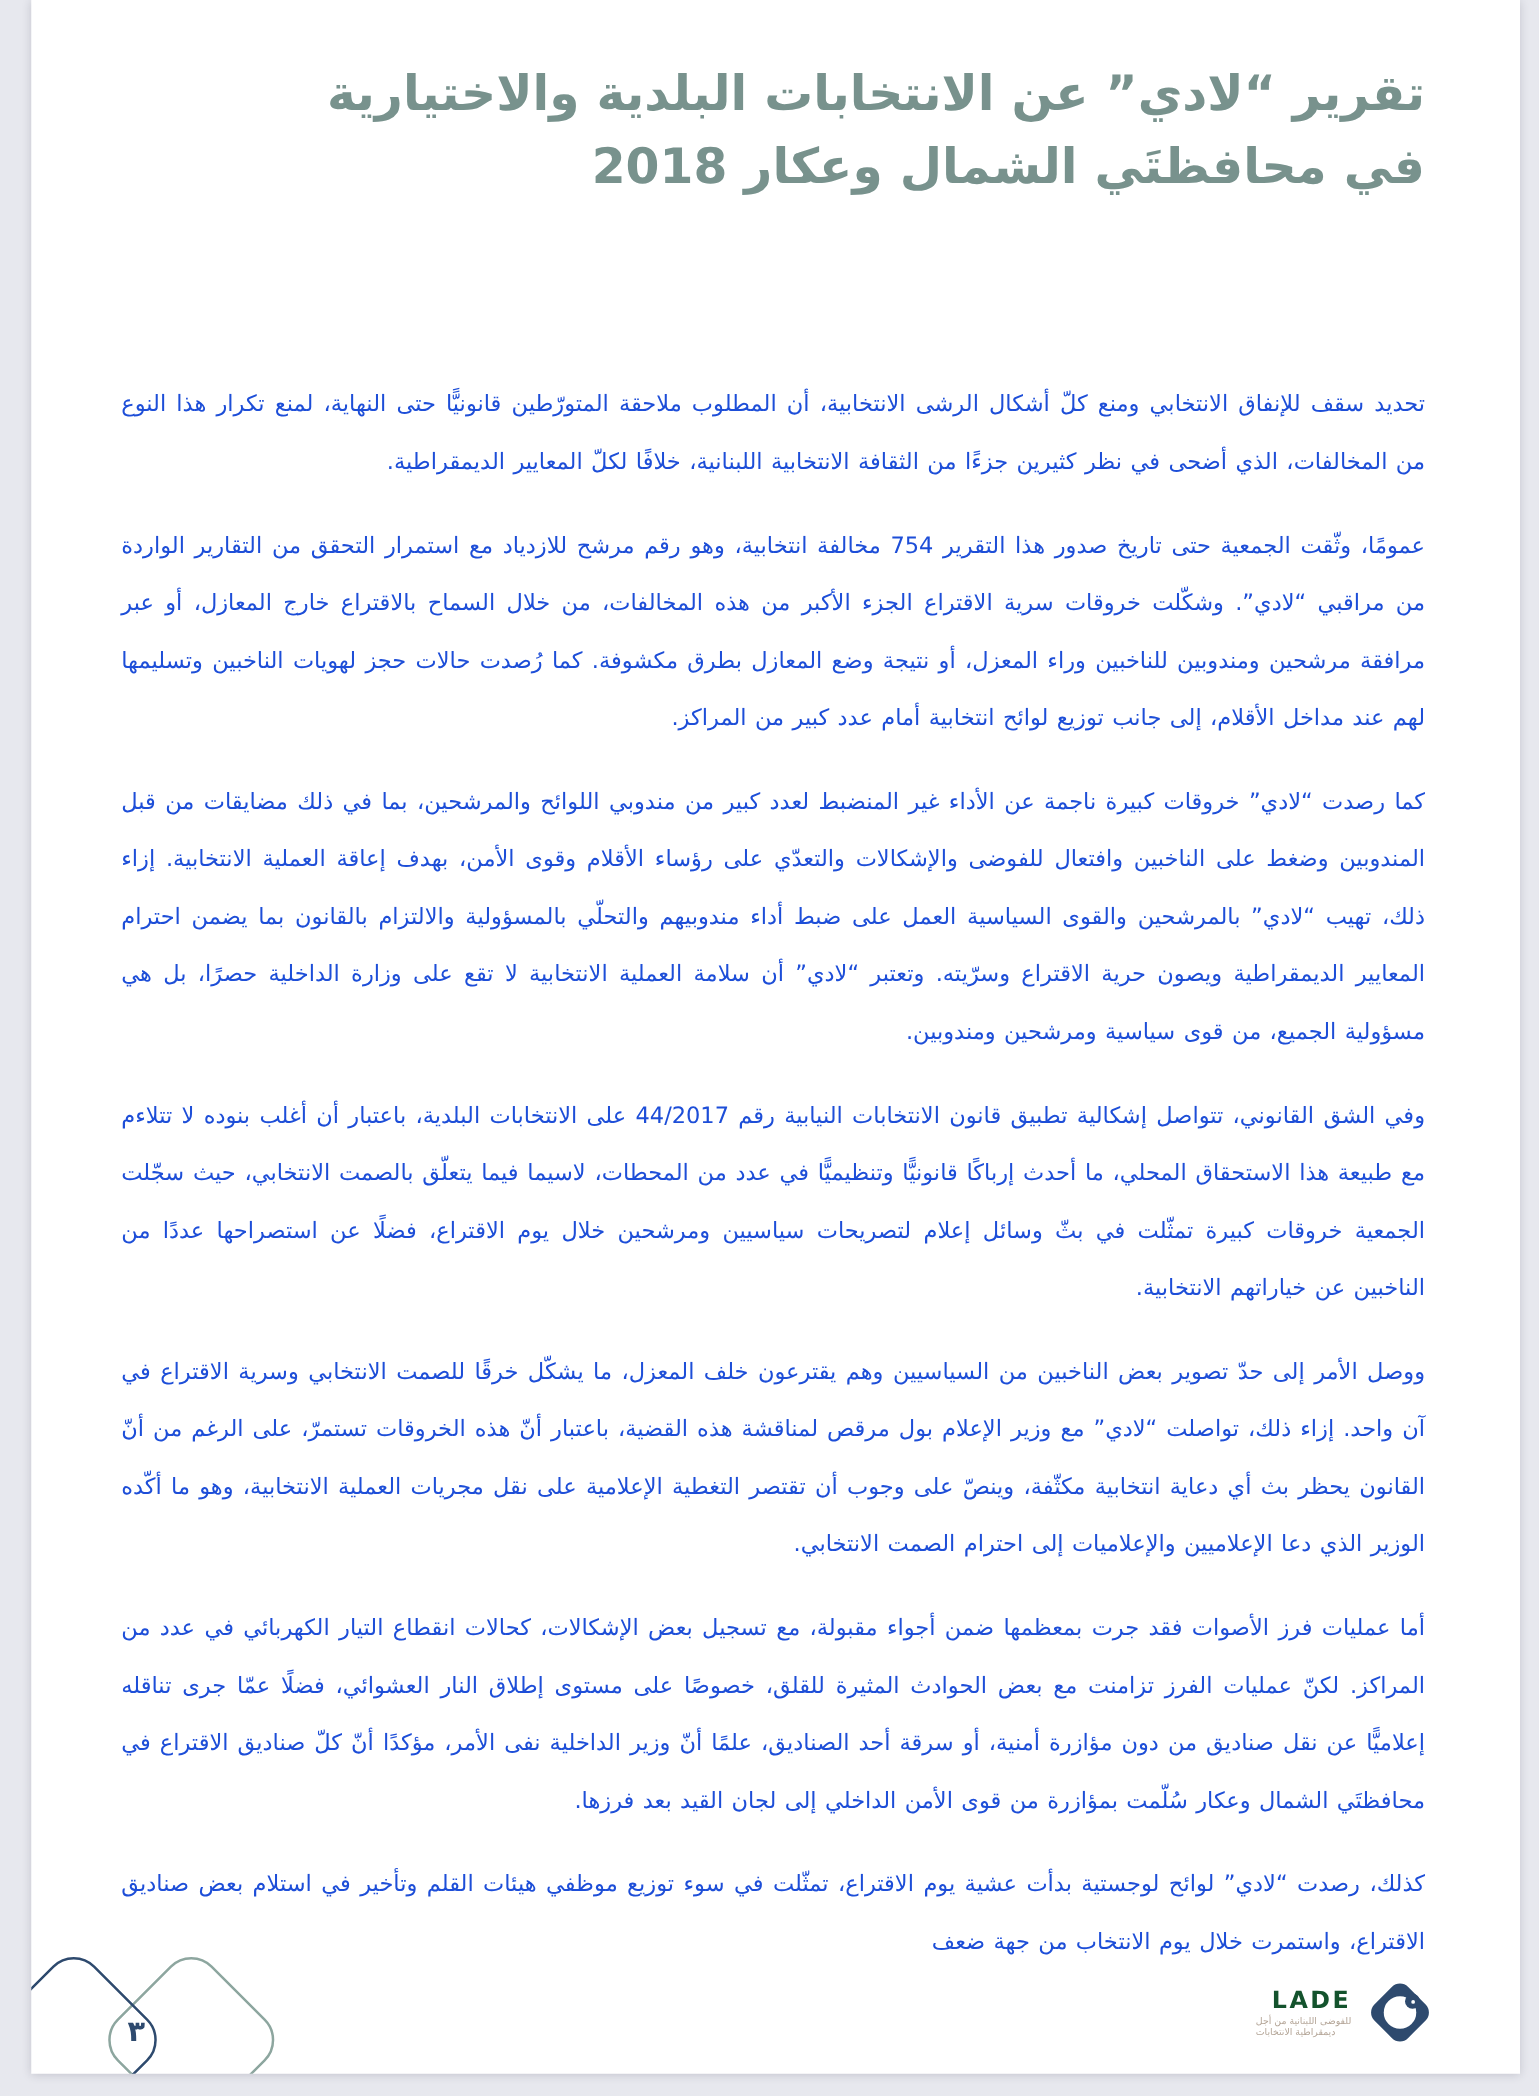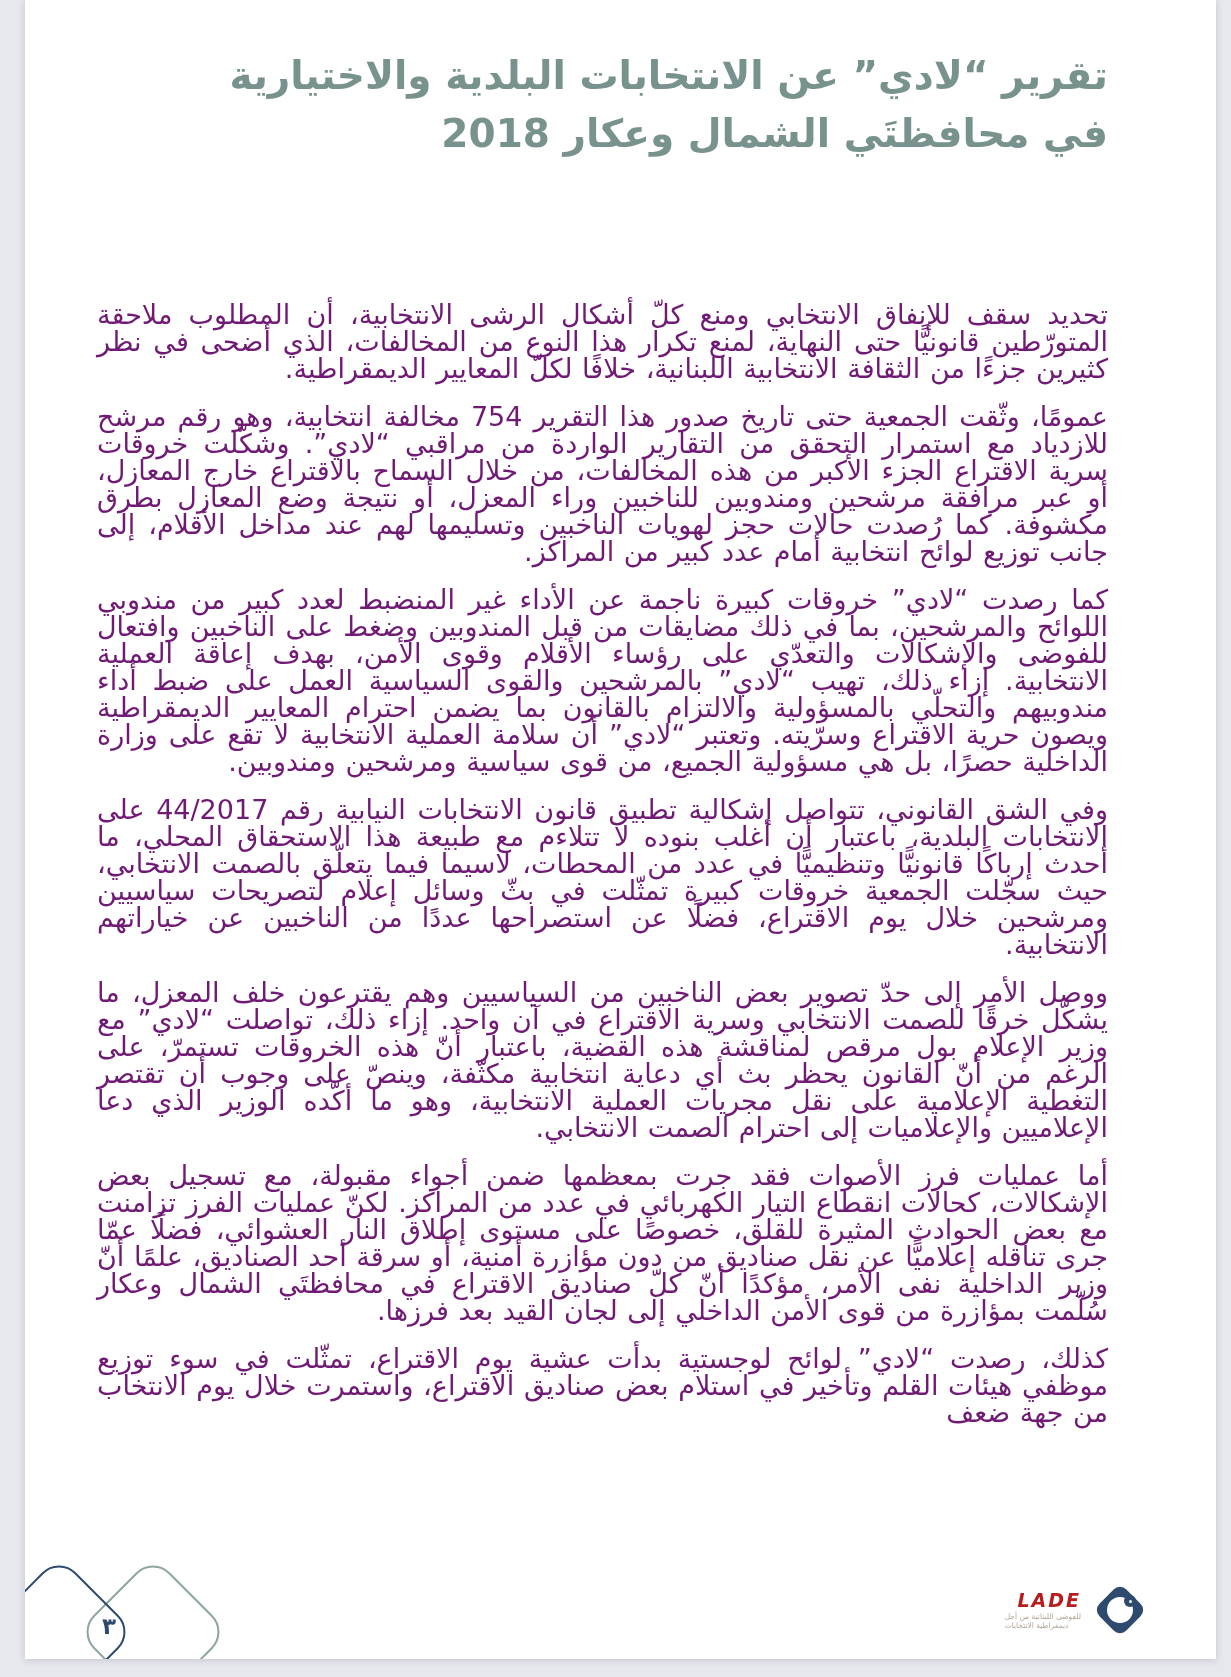--- a/index.html
+++ b/index.html
@@ -17,36 +17,36 @@
   .page {
     position: absolute;
     left: 25px; top: 0;
     width: 1191px; height: 1659px;
     background: #ffffff;
     box-shadow: 0 1px 7px rgba(40,40,60,0.18);
     overflow: hidden;
   }
   .content {
     direction: rtl;
-    padding: 47px 108px 0 72px;
+    padding: 47px 76px 0 72px;
   }
   .doc-title {
     color: #78928d;
     font-size: 39px;
     line-height: 58px;
     font-weight: bold;
     text-align: right;
   }
   .body-block { margin-top: 138px; }
   .para {
     direction: rtl;
     text-align: justify;
-    color: #701a75;
-    font-size: 27px;
-    line-height: 27px;
+    color: #1d4ed8;
+    font-size: 18px;
+    line-height: 46px;
     margin-bottom: 21px;
     word-spacing: 1px;
   }
   
   .diamond {
     position: absolute;
     width: 108px; height: 108px;
     border-radius: 24px;
     transform: rotate(45deg);
     background: transparent;
@@ -71,26 +71,25 @@
   
   .lade-logo {
     position: absolute;
     right: 68px; top: 1582px;
     display: flex;
     align-items: center;
     gap: 11px;
   }
   .lade-text { text-align: right; }
   .lade-name {
-    color: #b91c1c;
+    color: #14532d;
     font-size: 19px;
     font-weight: 600;
     letter-spacing: 2px;
     line-height: 20px;
-    font-style: italic;
   }
   .lade-tagline {
     direction: rtl;
     color: #b3a496;
     font-size: 7.5px;
     line-height: 9.5px;
     text-align: left;
     margin-top: 2px;
   }
   .lade-mark {

